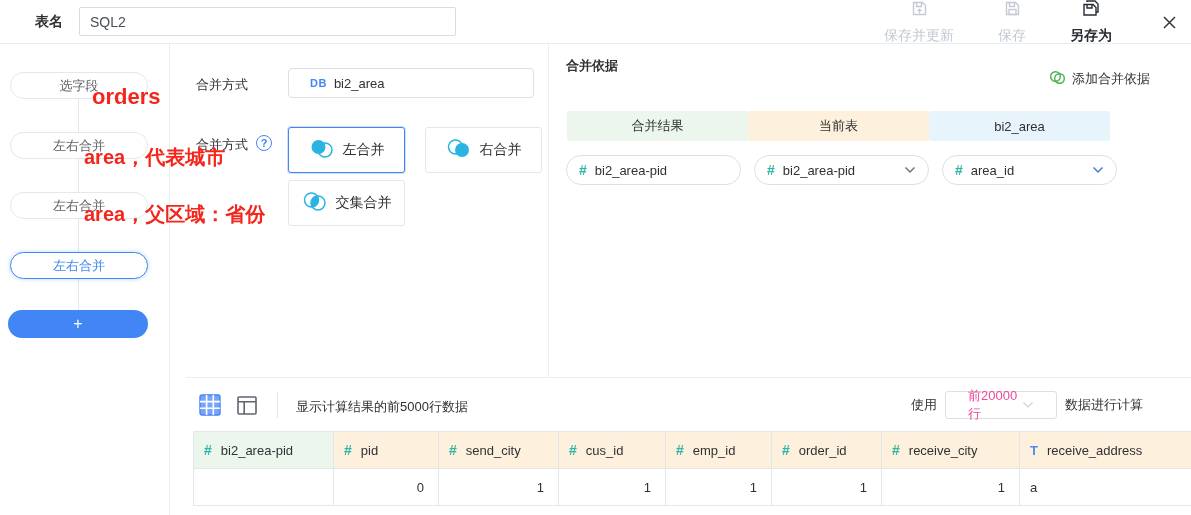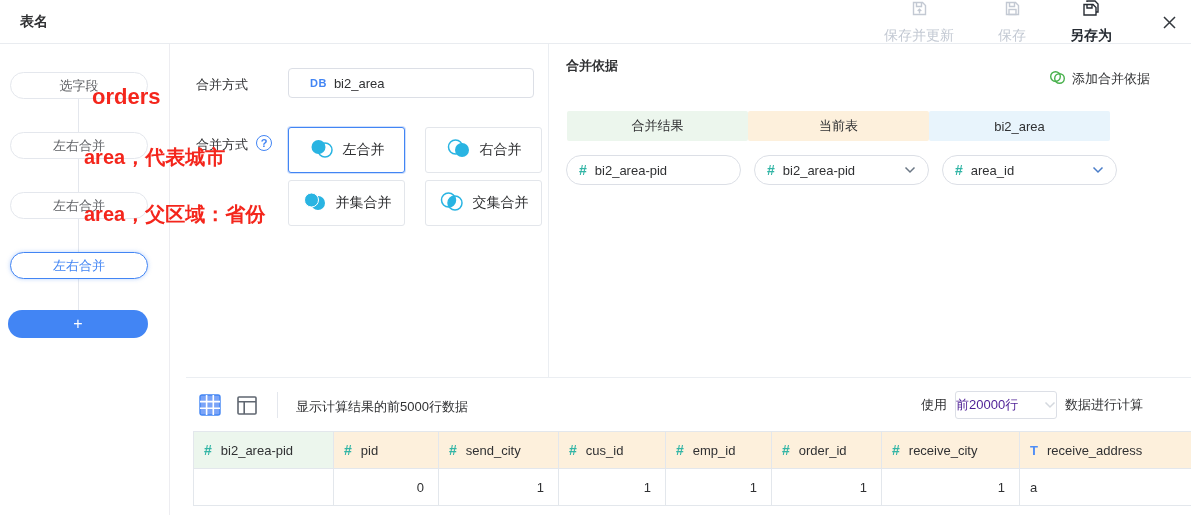--- a/index.html
+++ b/index.html
@@ -1,21 +1,21 @@
 <!DOCTYPE html>
 <html><head>
 <meta charset="utf-8">
 <style>
   * { margin:0; padding:0; box-sizing:border-box; }
   html,body { background:#fff; }
   body { font-family:"Liberation Sans","DejaVu Sans",sans-serif; color:#303133; }
   .root { position:relative; width:1191px; height:515px; background:#fff; overflow:hidden; }
 
   
-  .topbar { position:absolute; left:0; top:0; width:1191px; height:44px; border-bottom:1px solid #e9ecf0; display:flex; align-items:center; }
+  .topbar { position:absolute; left:0; top:0; width:1191px; height:44px; border-bottom:1px solid #e9ecf0; display:flex; align-items:center;padding-left:15px; }
   .tb-label { margin-left:20px; font-size:14px; font-weight:bold; color:#303133; }
   .tb-input { margin-left:16px; width:377px; height:29px; border:1px solid #d8dce3; border-radius:2px; padding:0 10px; font-size:14px; color:#4a4f57; font-family:inherit; background:#fff; }
   .tb-right { position:absolute; right:14px; top:0; height:44px; display:flex; align-items:center; gap:44px; }
   .tb-btn { display:flex; align-items:center; gap:7px; font-size:14px; cursor:pointer; background:none; border:none; font-family:inherit;flex-direction:column; }
   .tb-btn.disabled { color:#c3c9d3; }
   .tb-btn.dark { color:#272c33; font-weight:bold; }
   .tb-close { display:flex; align-items:center; cursor:pointer; margin-left:6px; }
 
   
   .sidebar { position:absolute; left:0; top:44px; width:170px; height:471px; border-right:1px solid #ededf1;text-decoration:underline; }
@@ -53,39 +53,40 @@
   .basis-field { width:175px; height:30px; border:1px solid #dcdfe6; border-radius:15px; background:#fff; display:flex; align-items:center; padding:0 12px; gap:8px; font-size:13px; color:#303133; cursor:pointer; }
   .glyph-num { color:#33b5a6; font-size:14px; font-weight:bold; }
   .glyph-txt { color:#4e8df6; font-size:13px; font-weight:bold; }
   .chev { margin-left:auto; display:flex; align-items:center; }
 
   
   .pv-icon { position:absolute; cursor:pointer; display:flex; }
   .pv-vdiv { position:absolute; left:277px; top:392px; width:1px; height:26px; background:#e4e7ed; }
   .pv-info { position:absolute; left:296px; top:398px; font-size:13px; color:#303133; }
   .pv-right { position:absolute; right:48px; top:391px; height:28px; display:flex; align-items:center; gap:8px; font-size:13px; color:#303133; }
-  .pv-select { width:102px; height:28px; border:1px solid #dcdfe6; border-radius:3px; display:flex; align-items:center; padding:0 0; color:#4c1d95; background:#fff; cursor:default; }
+  .pv-select { width:112px; height:28px; border:1px solid #dcdfe6; border-radius:3px; display:flex; align-items:center; padding:0 22px; color:#ec4899; background:#fff; cursor:default; }
 
   
   .grid-wrap { position:absolute; left:193px; top:431px; width:998px; height:75px; overflow:hidden; }
   table.grid { border-collapse:collapse; table-layout:fixed; width:1006px; }
   table.grid th, table.grid td { border:1px solid #e3e7ec; height:37px; font-weight:normal; }
   table.grid th { background:#fdf0dc; text-align:left; padding:0 0 0 10px; }
   table.grid th.green { background:#ecf6ed; }
   .th-inner { display:flex; align-items:center; gap:9px; font-size:13px; color:#303133; }
   table.grid td { font-size:13px; color:#303133; text-align:right; padding-right:14px; background:#fff; }
   table.grid td.left { text-align:left; padding-left:10px; }
 </style>
 </head>
 <body>
 
 <div class="root">
 
   <div class="topbar">
     <span class="tb-label">表名</span>
+    <input class="tb-input" value="SQL2" style="">
     <div class="tb-right">
       <button class="tb-btn disabled">
         <span>
           <svg width="17" height="17" viewBox="0 0 17 17" fill="none" stroke="#c3c9d3" stroke-width="1.4">
             <path d="M2.5 2.5 h9 l3 3 v9 h-12 z"></path>
               <path d="M5.5 2.5 v4 h5 v-4"></path>
             <path d="M8.5 13.5 v-4 M6.7 11l1.8-1.8 1.8 1.8" stroke-width="1.3"></path>
           </svg>
         </span>
         <span>保存并更新</span>
@@ -164,29 +165,20 @@
         <svg width="26" height="21" viewBox="0 0 26 21">
           <circle cx="9.5" cy="9" r="7" fill="none" stroke="#29b4e2" stroke-width="1.5"></circle>
           <circle cx="16" cy="12" r="7" fill="#29b4e2"></circle>
         </svg>
       </span>
       <span>右合并</span>
     </button>
     <button class="method-btn">
       <span>
         <svg width="26" height="21" viewBox="0 0 26 21">
-          <circle cx="16" cy="12" r="7" fill="#29b4e2"></circle>
-          <circle cx="9.5" cy="9" r="7" fill="#29b4e2" stroke="#ffffff" stroke-width="1"></circle>
-        </svg>
-      </span>
-      <span>并集合并</span>
-    </button>
-    <button class="method-btn">
-      <span>
-        <svg width="26" height="21" viewBox="0 0 26 21">
           <defs>
               <clipPath id="clipA">
                 <circle cx="9.5" cy="9" r="7"></circle>
               </clipPath>
             </defs>
           <circle cx="16" cy="12" r="7" fill="#29b4e2" clip-path="url(#clipA)"></circle>
           <circle cx="9.5" cy="9" r="7" fill="none" stroke="#29b4e2" stroke-width="1.5"></circle>
           <circle cx="16" cy="12" r="7" fill="none" stroke="#29b4e2" stroke-width="1.5"></circle>
         </svg>
       </span>

